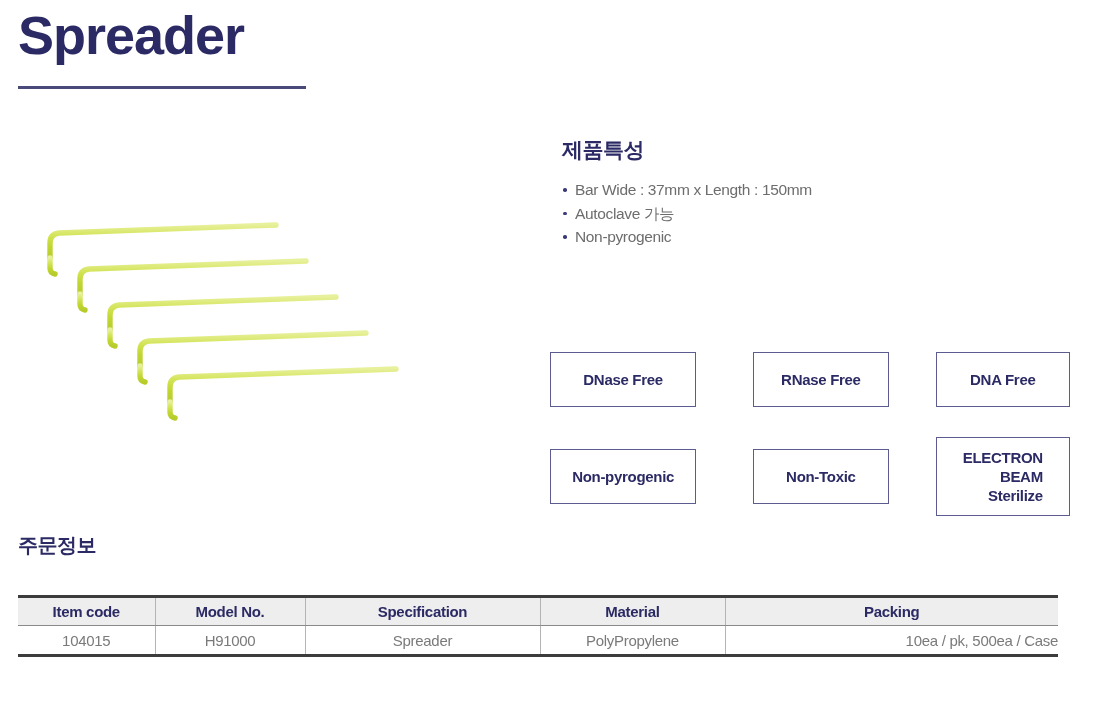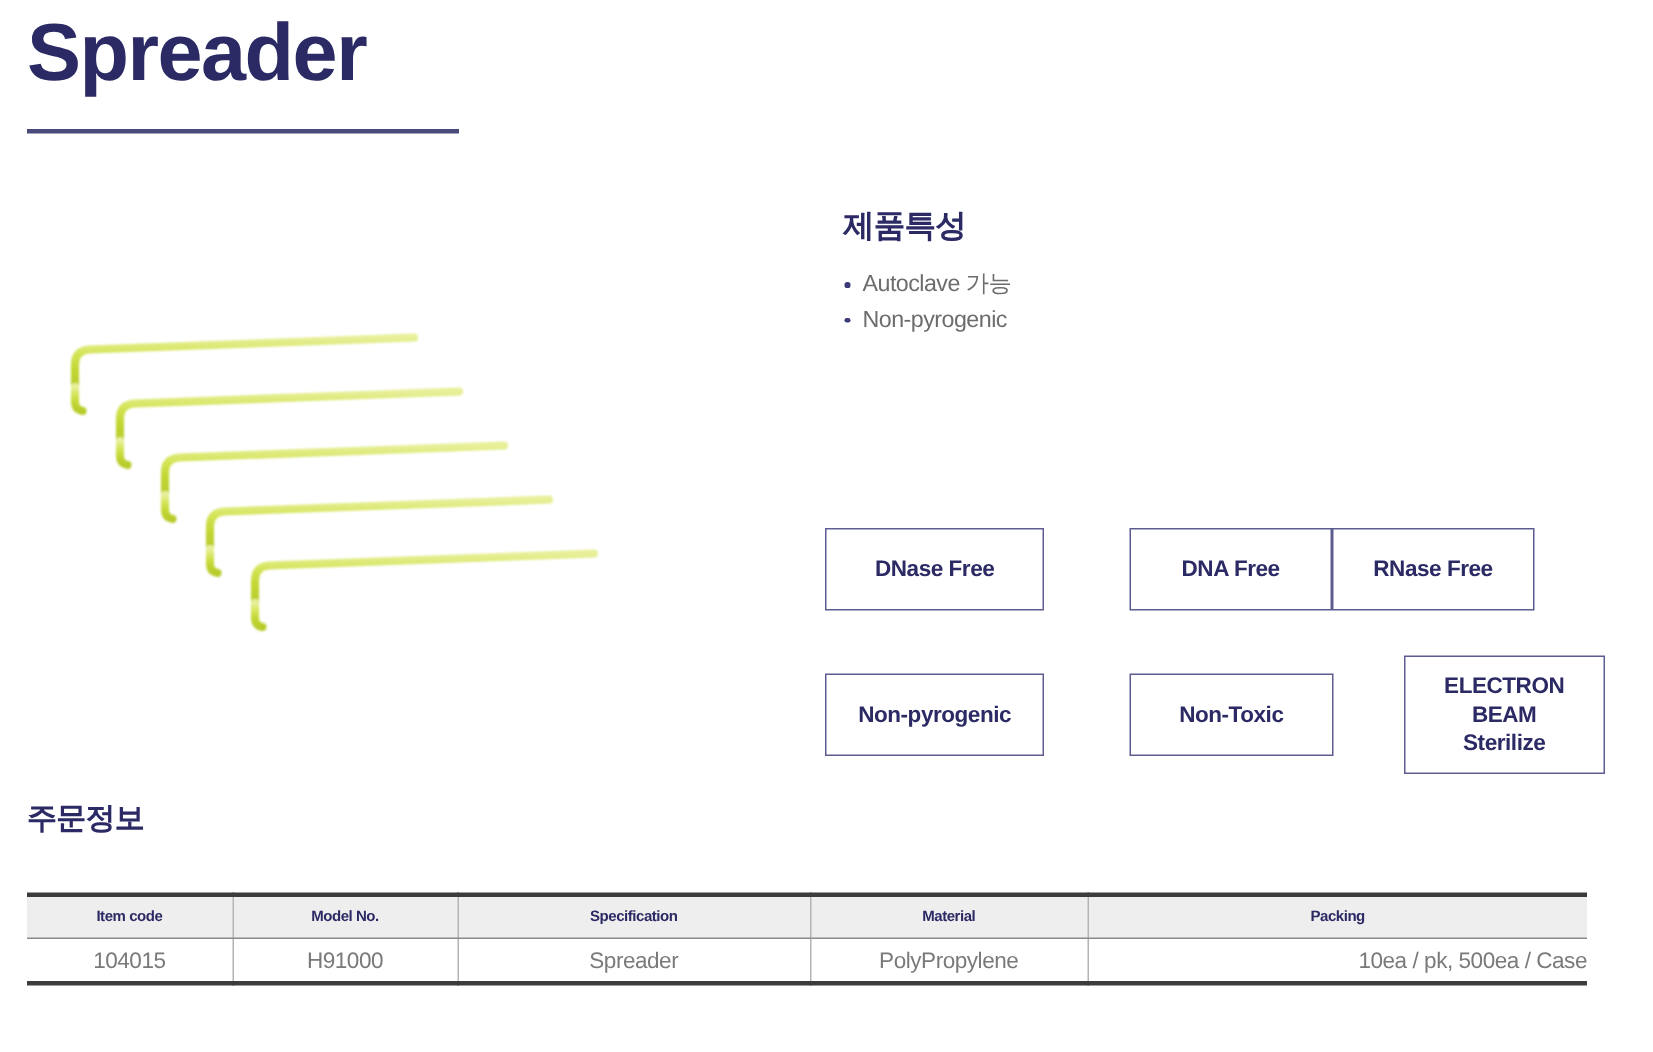--- a/index.html
+++ b/index.html
@@ -111,21 +111,21 @@
     line-height: 1.28;
   }
   .badge-c1 { width: 149px; margin-right: 57px; }
   .badge-c2 { width: 138px; margin-right: 47px; }
   .badge-c3 { width: 137px; }
   .badge-h1 { height: 55px; }
   .badge-h2 { height: 55px; }
   .badge-tall { height: 79px; }
   #badge-row-2 { margin-top: 42px; }
   #badge-row-2 .badge-h2 { margin-top: 0; }
-  .badge-spacer-tall { margin-top: -12px; }
+  .badge-spacer-tall { margin-top: -12px; text-align: right; }
 
   
   #order-heading {
     position: absolute;
     left: 18px;
     top: 532px;
     font-size: 20px;
     font-weight: bold;
     color: #2b2a64;
     letter-spacing: -0.5px;
@@ -136,21 +136,21 @@
     top: 595px;
     width: 1040px;
     border-collapse: collapse;
     table-layout: fixed;
     border-top: 3px solid #3c3c3c;
     border-bottom: 3px solid #3c3c3c;
   }
   #order-table th {
     background: #eeeeee;
     color: #2b2a64;
-    font-size: 10px;
+    font-size: 15px;
     font-weight: bold;
     letter-spacing: -0.3px;
     height: 27px;
     border-bottom: 1px solid #8a8a8a;
     border-right: 1px solid #b4b4b4;
     text-align: center;
     padding: 0;
   }
   #order-table th:last-child { border-right: none; }
   #order-table td {
@@ -201,30 +201,31 @@
       <use href="#spreader-unit" x="74" y="126"></use>
       <use href="#spreader-unit" x="104" y="162"></use>
       <use href="#spreader-unit" x="134" y="198"></use>
     </g>
   </svg>
 </div>
 
 <div id="features">
   <div id="features-heading">제품특성</div>
   <ul class="feature-list">
+    <li class="feature-item">Bar Wide : 37mm x Length : 150mm</li>
     <li class="feature-item">Autoclave 가능</li>
     <li class="feature-item">Non-pyrogenic</li>
   </ul>
 </div>
 
 <div id="badges">
   <div class="badge-row" id="badge-row-1">
     <div class="badge badge-c1 badge-h1">DNase Free</div>
+    <div class="badge badge-c2 badge-h1">RNase Free</div>
     <div class="badge badge-c3 badge-h1">DNA Free</div>
-    <div class="badge badge-c2 badge-h1">RNase Free</div>
   </div>
 
   <div class="badge-row" id="badge-row-2">
     <div class="badge badge-c1 badge-h2">Non-pyrogenic</div>
     <div class="badge badge-c2 badge-h2">Non-Toxic</div>
     <div class="badge badge-c3 badge-tall badge-spacer-tall">
       <div>
         <div>ELECTRON</div>
         <div>BEAM</div>
         <div>Sterilize</div>

